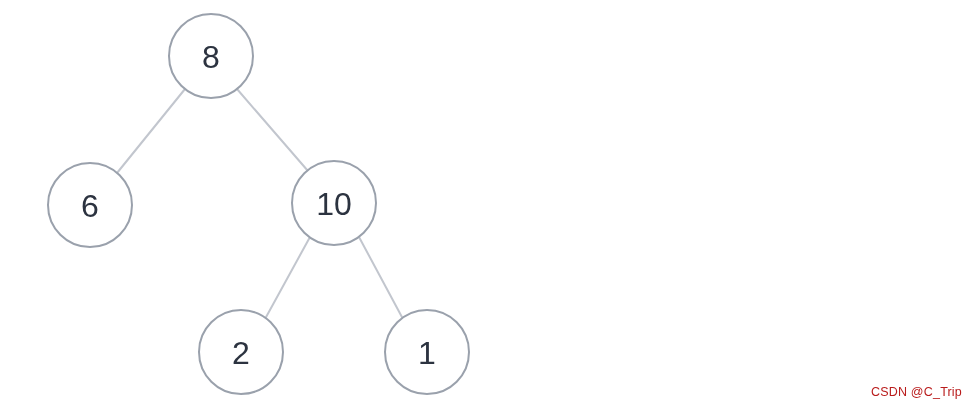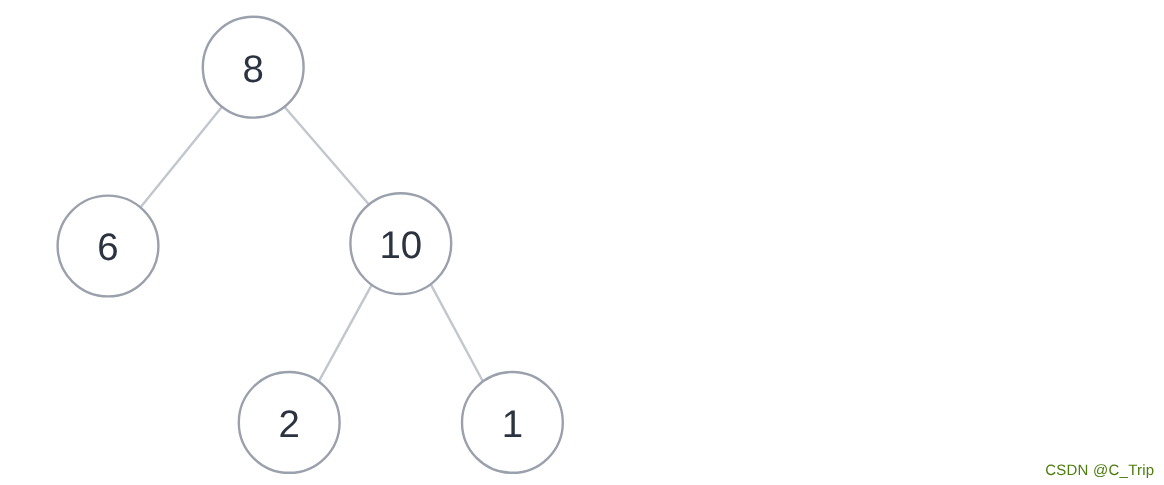--- a/index.html
+++ b/index.html
@@ -41,21 +41,21 @@
     fill: #2c3340;
     font-family: "Liberation Sans", sans-serif;
     font-size: 32px;
     text-anchor: middle;
     dominant-baseline: central;
   }
   #watermark {
     position: absolute;
     right: 8px;
     bottom: 5px;
-    color: #4d7c0f;
+    color: #b91c1c;
     font-family: "Liberation Sans", sans-serif;
     font-size: 12.5px;
     letter-spacing: 0.2px;
     white-space: nowrap;
     user-select: none;
   }
 </style>
 </head>
 <body>
 

